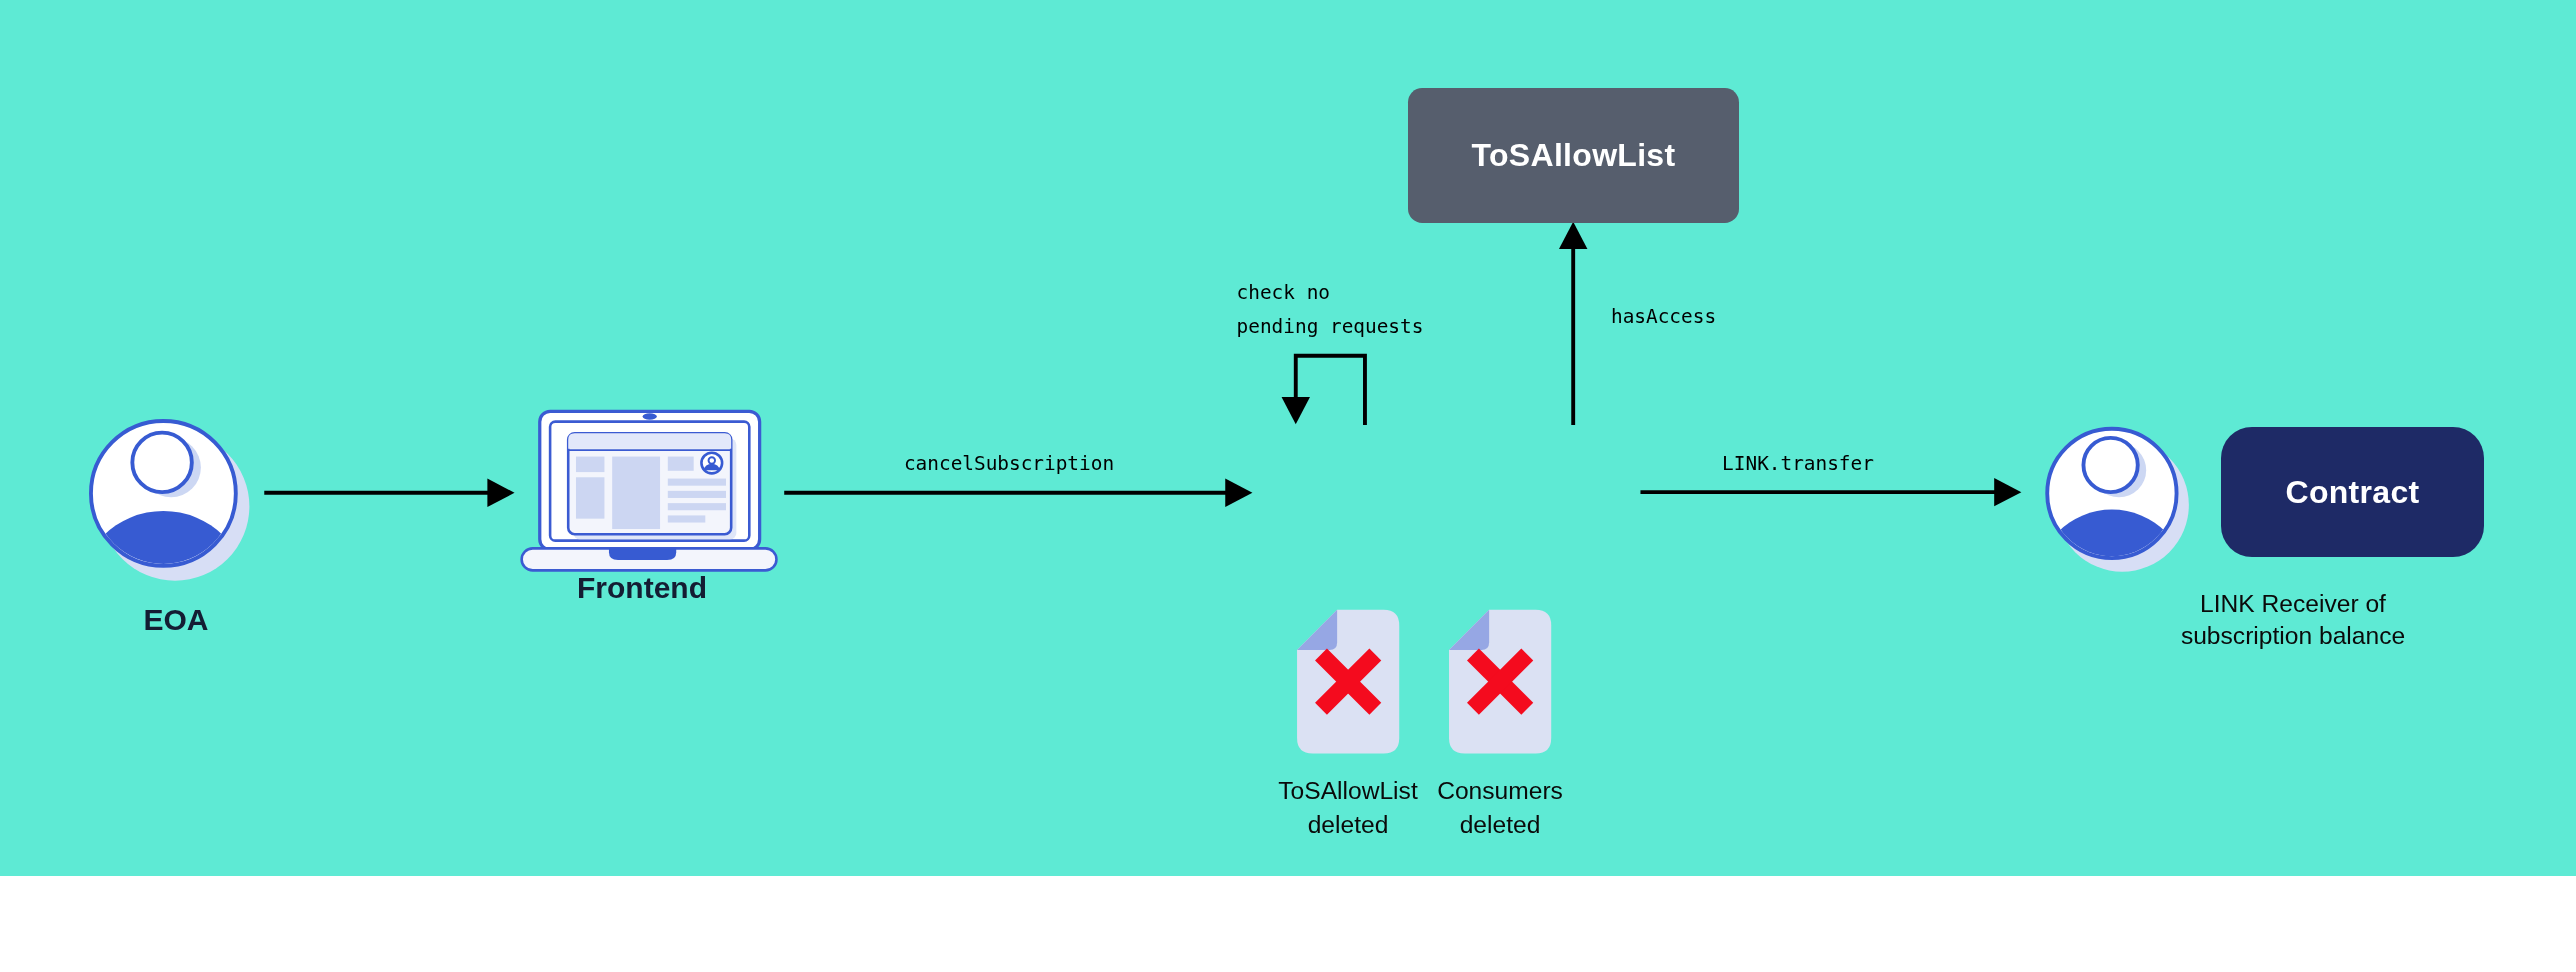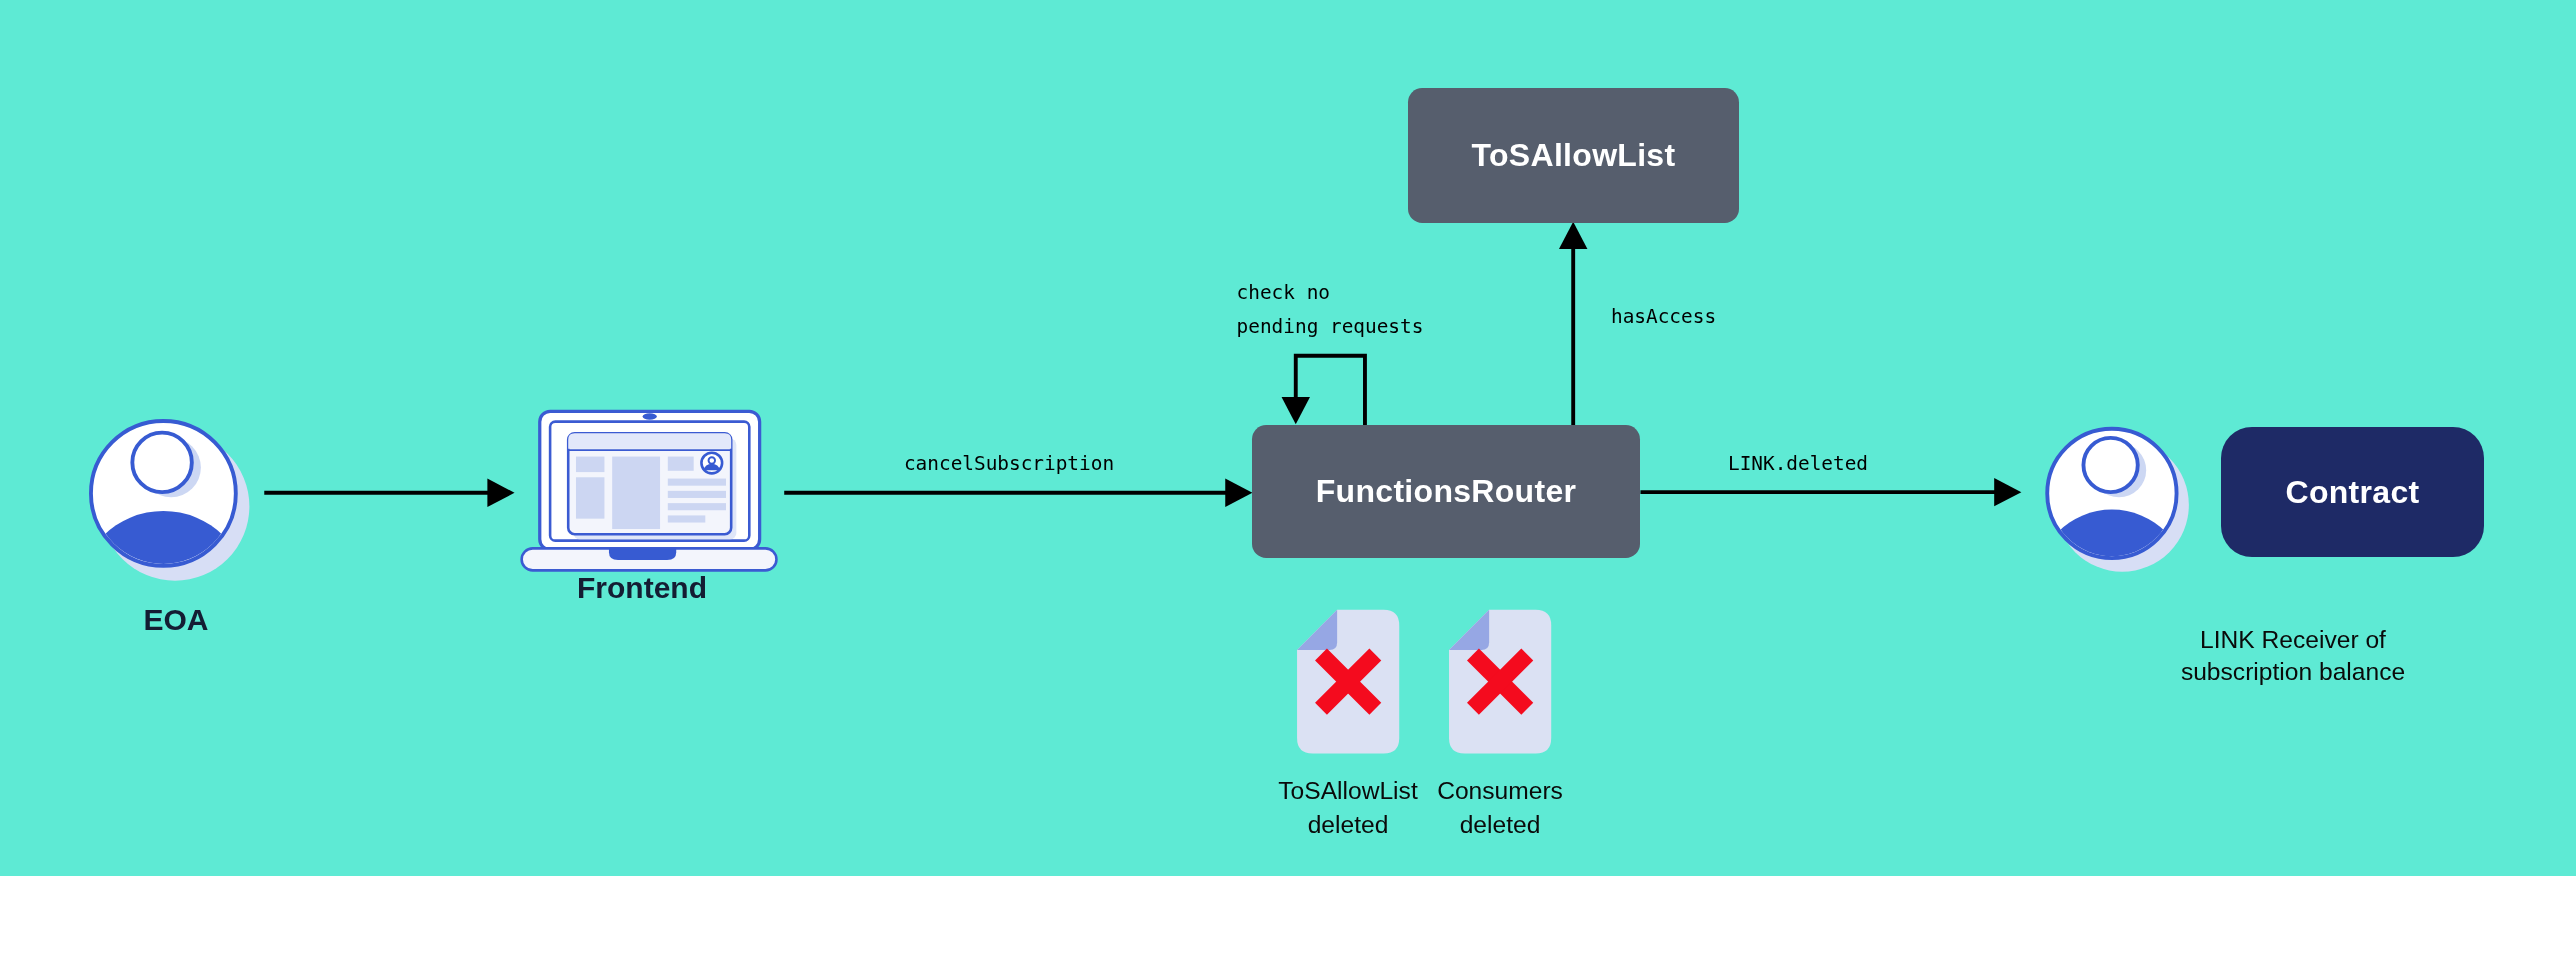--- a/index.html
+++ b/index.html
@@ -124,44 +124,41 @@
         <line x1="2277" y1="1012" x2="2361" y2="1096"></line>
         <line x1="2361" y1="1012" x2="2277" y2="1096"></line>
       </g>
     </g>
   </svg>
 
   <div class="node-box slate" style="left:1408px;top:88px;width:331px;height:135px;">
     <span>ToSAllowList</span>
   </div>
 
-  <div class="node-box slate" style="left:1252px;top:425px;width:388px;height:133px;">
-    <span>FunctionsRouter</span>
-  </div>
 
   <div class="node-box navy" style="left:2221px;top:427px;width:263px;height:130px;border-radius:31px;">
     <span>Contract</span>
   </div>
 
   <div class="abs cx heading" style="left:176px;top:603px;">EOA</div>
 
   <div class="abs cx heading" style="left:642px;top:571px;">Frontend</div>
 
   <div class="abs cx mono" style="left:1009px;top:452px;">cancelSubscription</div>
 
   <div class="abs cx mono lh52" style="left:1330px;top:276px;">
     <div>check no</div>
     <div>pending requests</div>
   </div>
 
   <div class="abs mono" style="left:1611px;top:305px;">hasAccess</div>
 
-  <div class="abs cx mono" style="left:1798px;top:452px;">LINK.deleted</div>
+  <div class="abs cx mono" style="left:1798px;top:452px;">LINK.transfer</div>
 
-  <div class="abs cx caption lh50" style="left:2293px;top:624px;text-align:center;">
+  <div class="abs cx caption lh50" style="left:2293px;top:588px;text-align:center;">
     <div>LINK Receiver of</div>
     <div>subscription balance</div>
   </div>
 
   <div class="abs cx caption lh52" style="left:1348px;top:774px;">
     <div>ToSAllowList</div>
     <div>deleted</div>
   </div>
 
   <div class="abs cx caption lh52" style="left:1500px;top:774px;">

